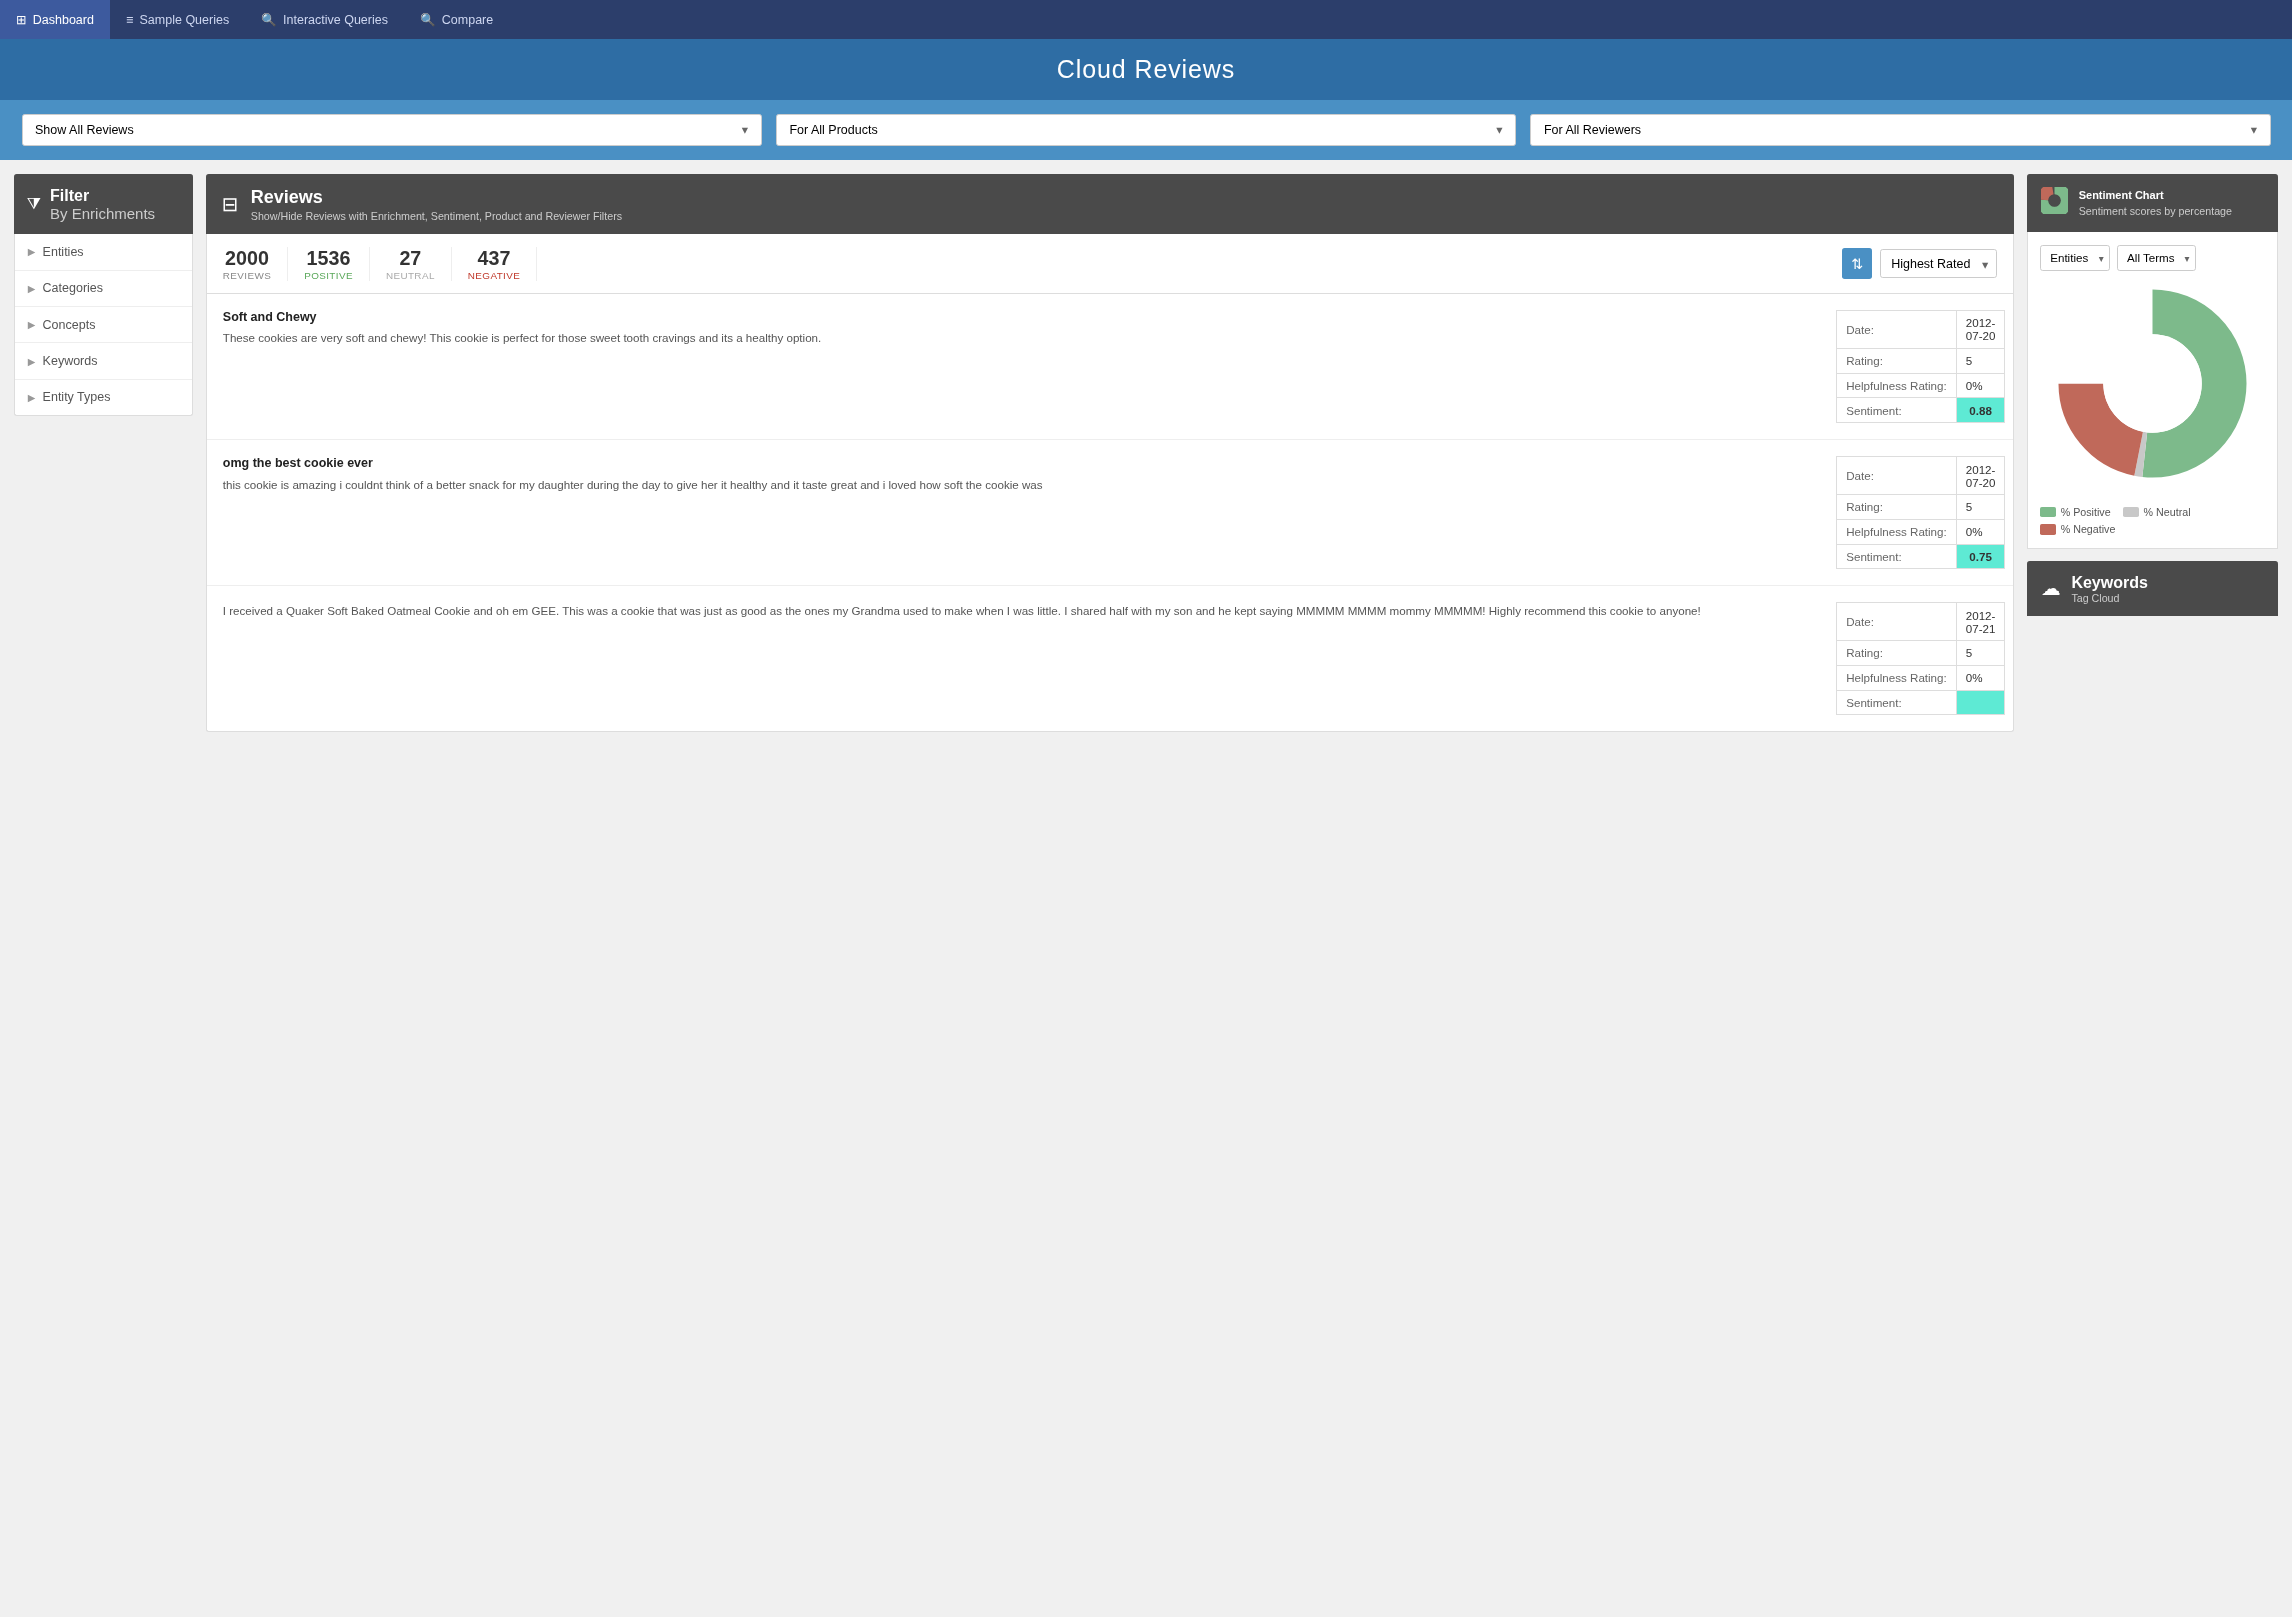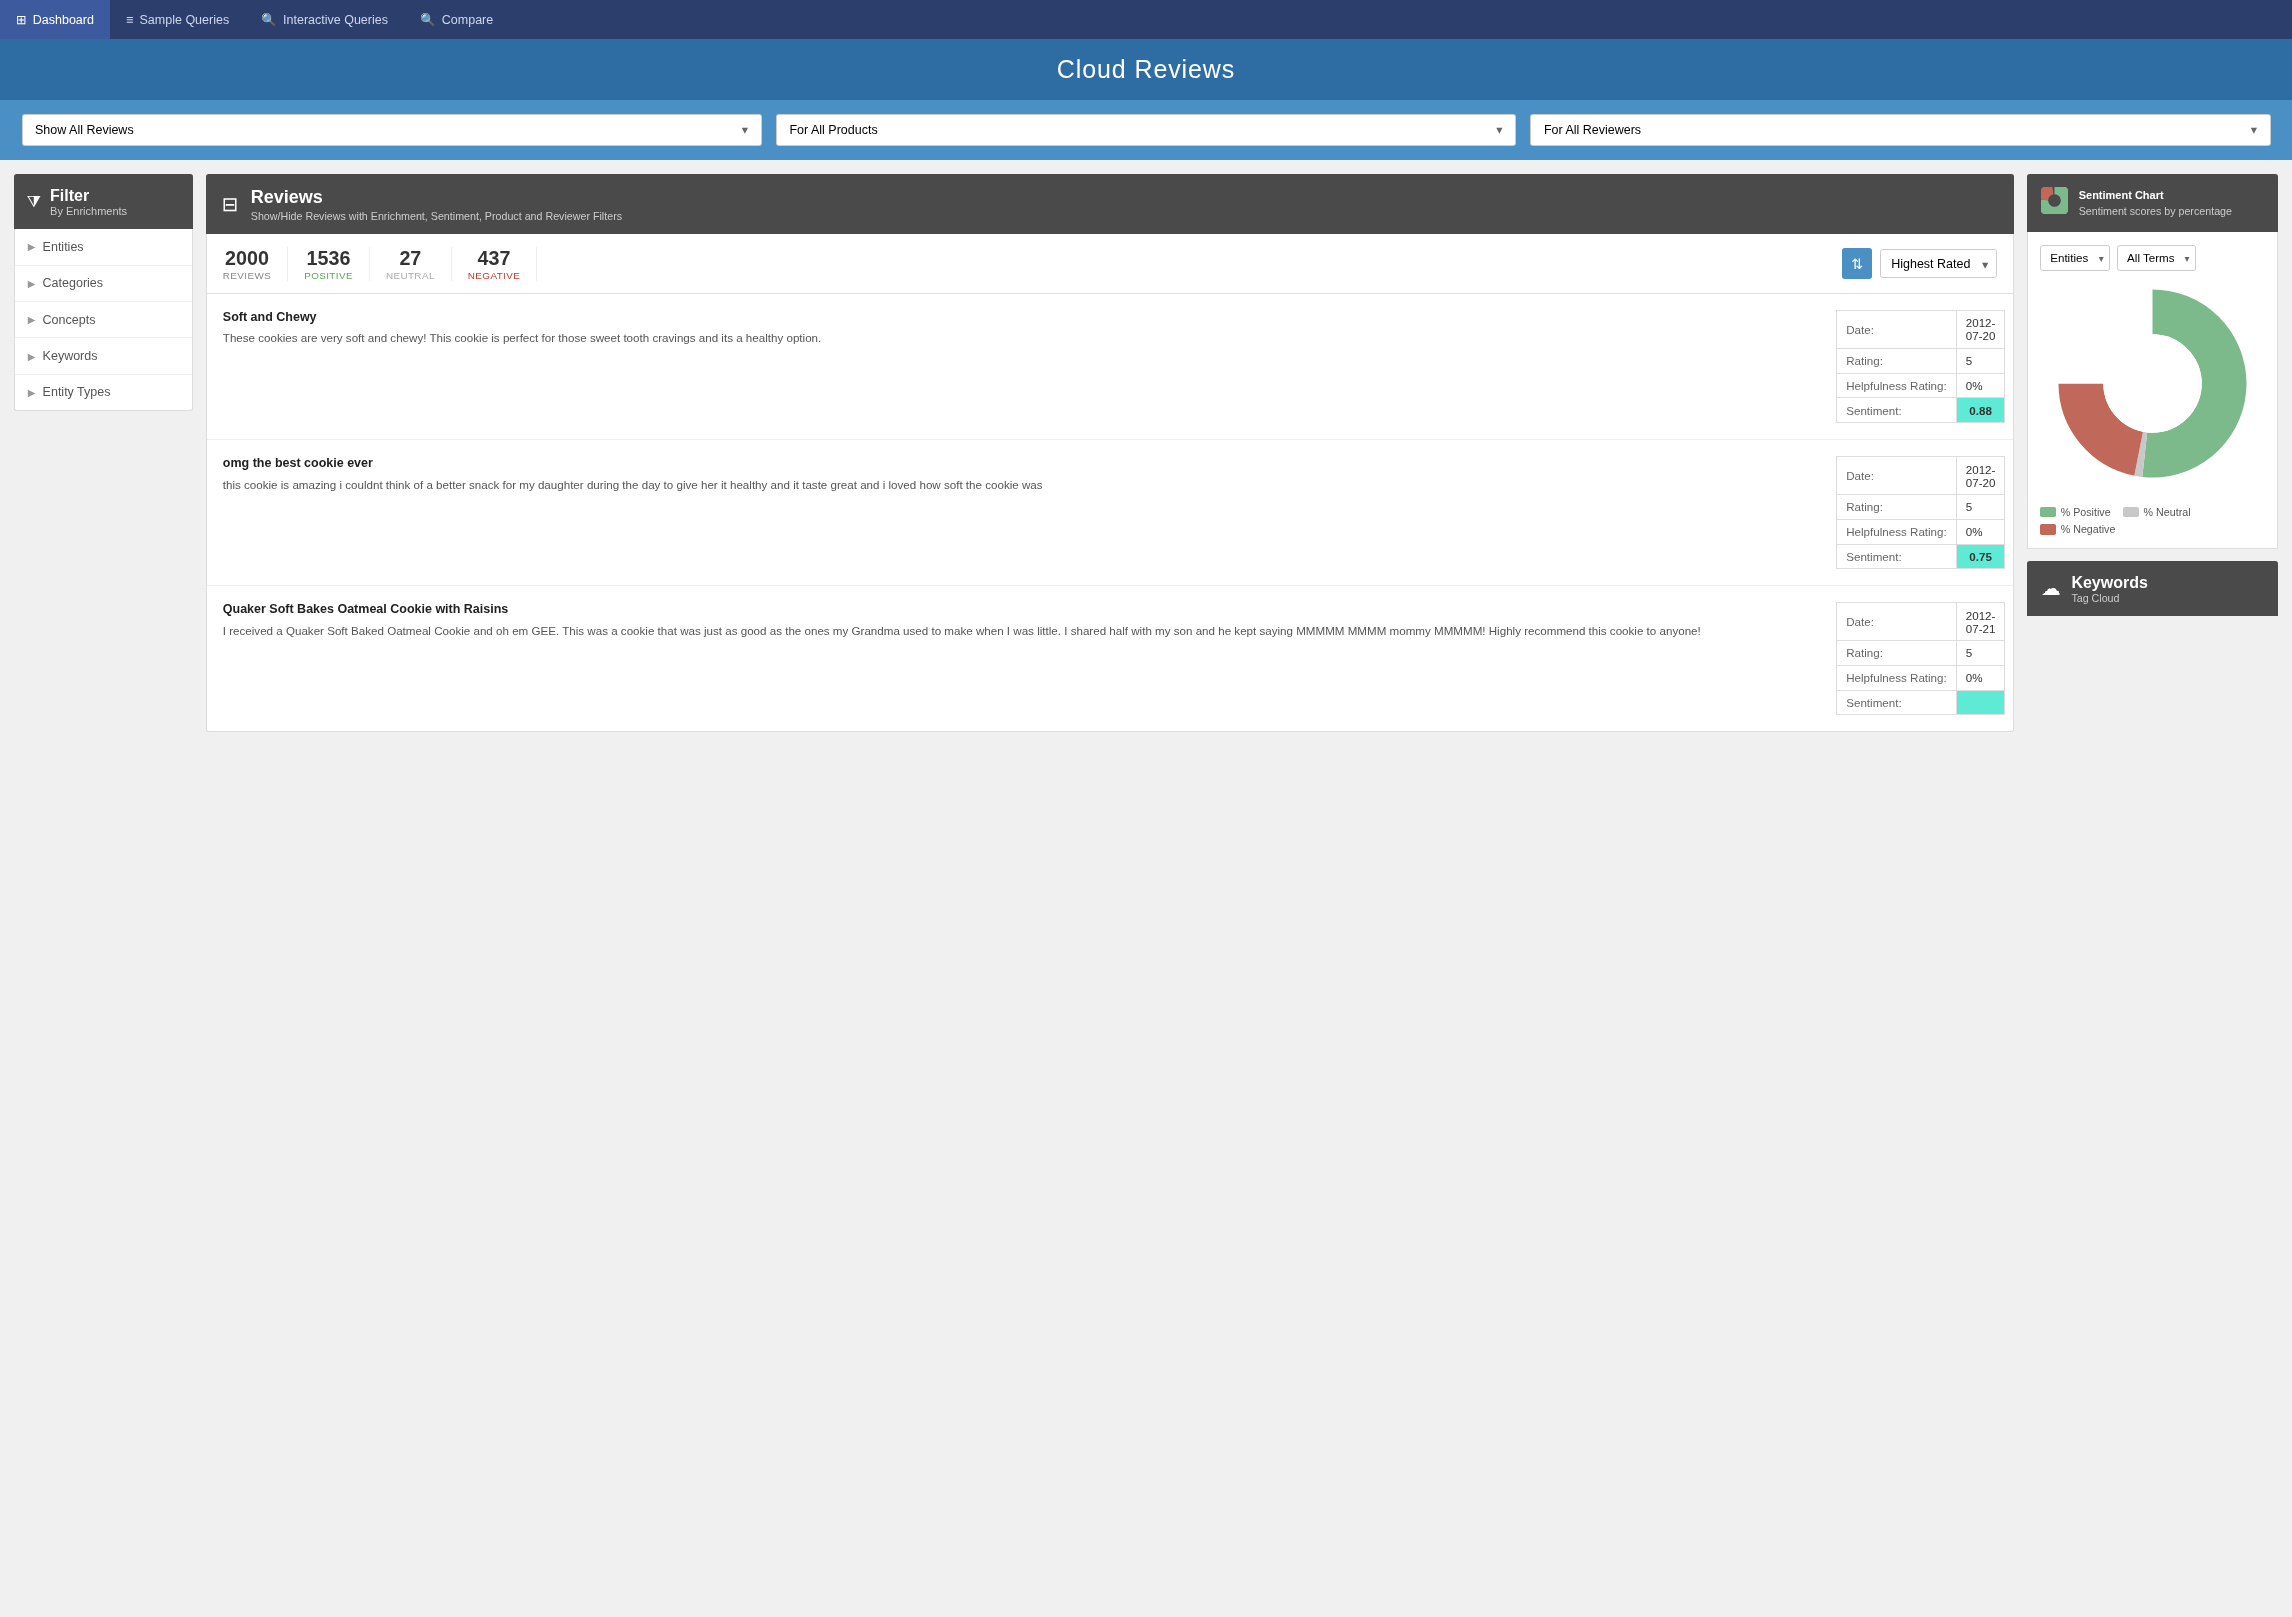--- a/index.html
+++ b/index.html
@@ -21,21 +21,21 @@
 
     
     .main-layout { display: flex; gap: 0; padding: 14.3px; gap: 12.5px; }
 
     
     .sidebar { width: 179px; flex-shrink: 0; }
     .sidebar-header { background: #4a4a4a; color: #fff; padding: 12.5px 12.5px; display: flex; align-items: center; gap: 9px; border-radius: 2.7px 2.7px 0 0; }
     .sidebar-header .icon { font-size: 16px; }
     .sidebar-header-text { display: flex; flex-direction: column; }
     .sidebar-header-text .title { font-size: 16px; font-weight: bold; }
-    .sidebar-header-text .subtitle { font-size: 11px; color: #ccc; }
+    .sidebar-header-text .subtitle { font-size: 15px; color: #ccc; }
     .sidebar-items { background: #fff; border: 0.9px solid #ddd; border-top: none; border-radius: 0 0 2.7px 2.7px; }
     .sidebar-item { padding: 10.7px 12.5px; border-bottom: 0.9px solid #eee; display: flex; align-items: center; gap: 7.2px; cursor: pointer; color: #555; font-size: 12.5px; }
     .sidebar-item:last-child { border-bottom: none; }
     .sidebar-item .chevron { color: #999; font-size: 9.9px; }
 
     
     .center-panel { flex: 1; min-width: 0; }
     .reviews-header { background: #4a4a4a; color: #fff; padding: 12.5px 16px; display: flex; align-items: center; gap: 12.5px; border-radius: 2.7px 2.7px 0 0; }
     .reviews-header .icon { font-size: 19.7px; }
     .reviews-header-text .title { font-size: 18px; font-weight: bold; }
@@ -256,21 +256,20 @@
               <td>Sentiment:</td>
               <td class="sentiment-cell">0.75</td>
             </tr>
           </tbody>
             </table>
         </div>
       </div>
 
       <div class="review-card">
         <div class="review-content">
-          <div class="review-title">Quaker Soft Bakes Oatmeal Cookie with Raisins</div>
           <div class="review-body">I received a Quaker Soft Baked Oatmeal Cookie and oh em GEE. This was a cookie that was just as good as the ones my Grandma used to make when I was little. I shared half with my son and he kept saying MMMMM MMMM mommy MMMMM! Highly recommend this cookie to anyone!</div>
         </div>
         <div class="review-meta">
           <table class="meta-table">
             <tbody>
                 <tr>
               <td>Date:</td>
               <td>2012-07-21</td>
             </tr>
             <tr>

